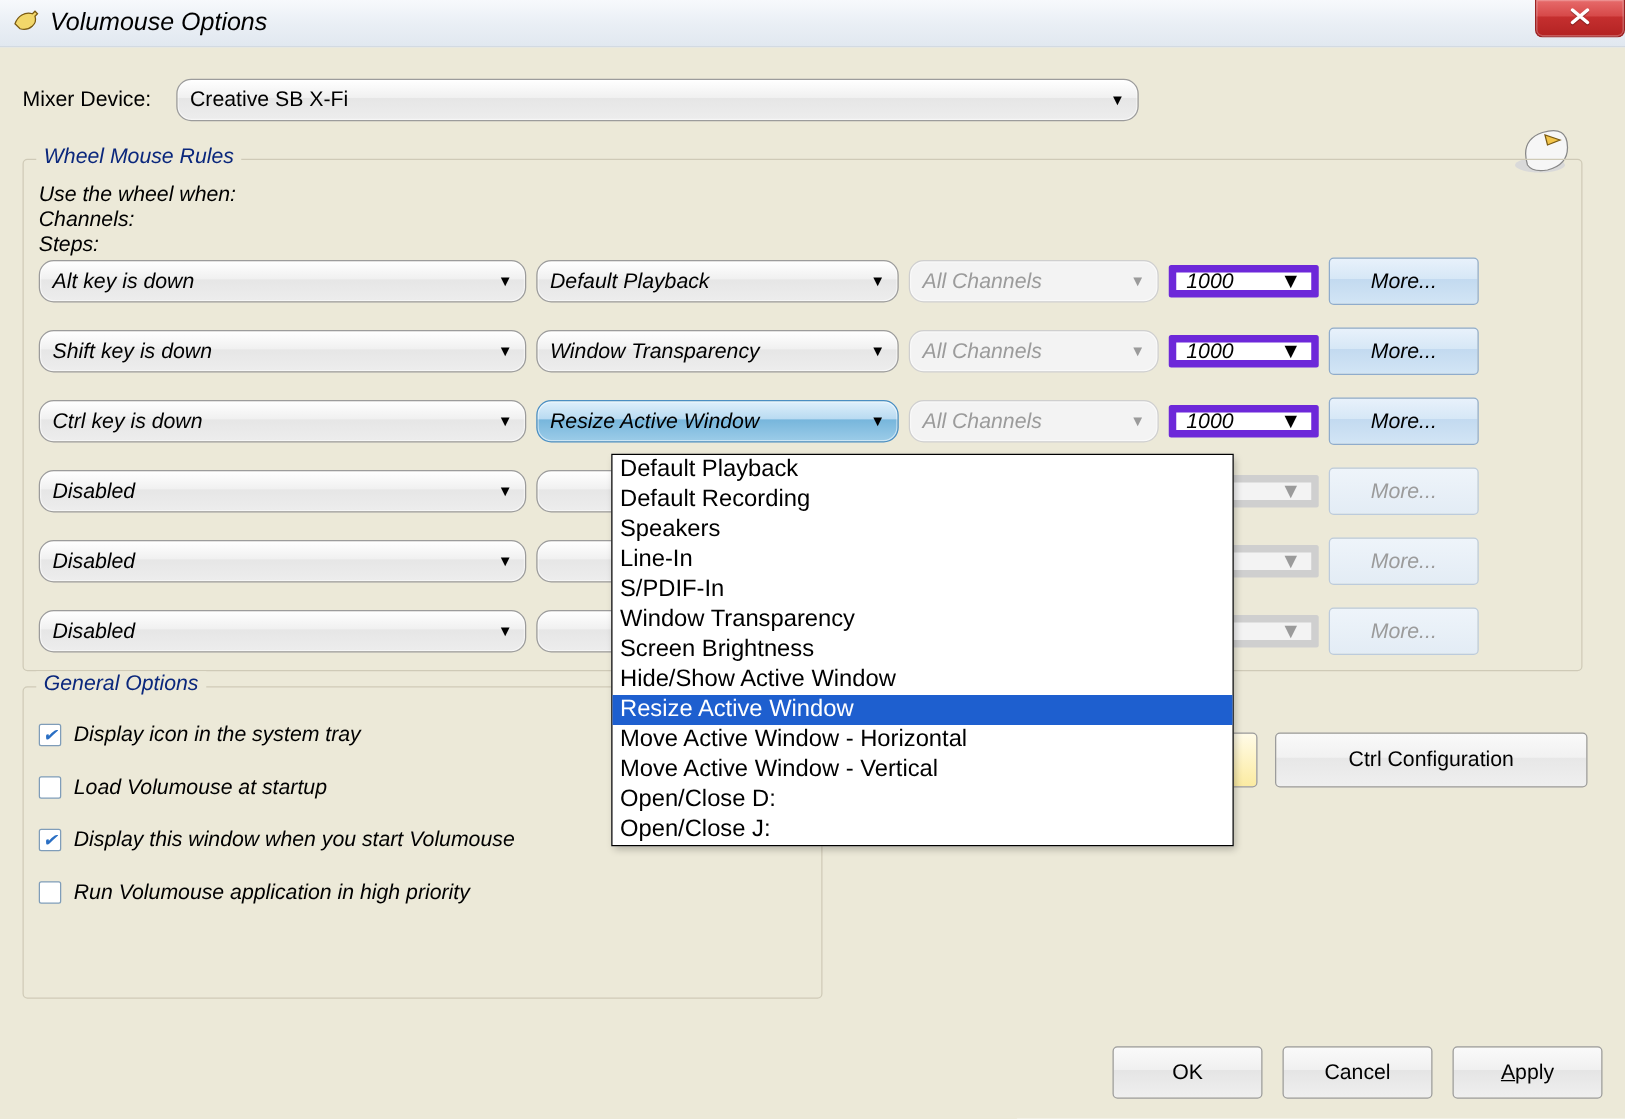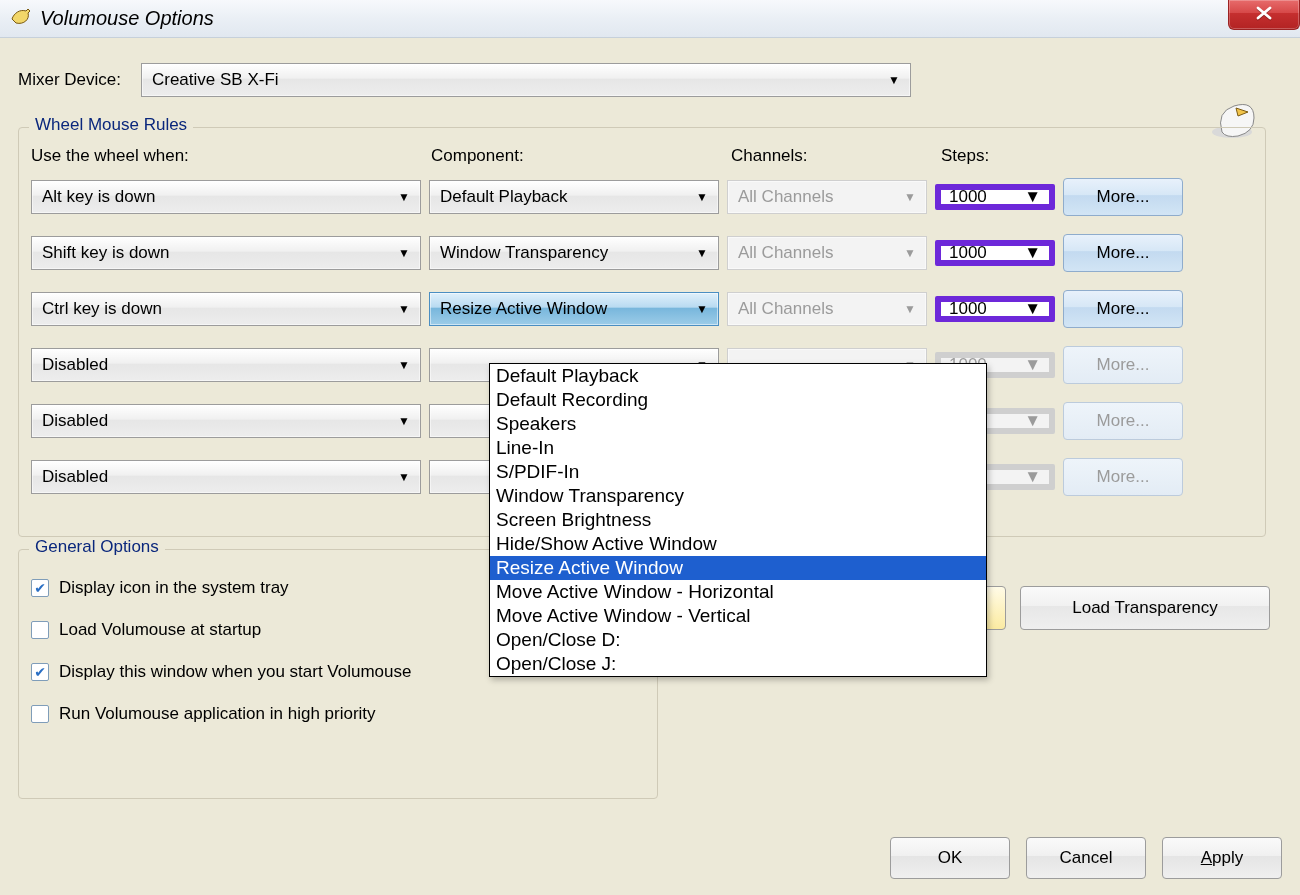--- a/index.html
+++ b/index.html
@@ -37,38 +37,38 @@
     box-shadow: 0 0 0 1px rgba(255,255,255,.25) inset;
   }
   .close-x { filter: drop-shadow(0 1px 0 rgba(0,0,0,.3)); }
   .content { background: #ece9d8; width: 100%; height: calc(895px - 38px); padding: 25px 34px 0 18px; position: relative; }
   .row-mixer { display: flex; align-items: center; gap: 20px; margin-bottom: 30px; }
   .lbl { color: #000; }
   .dropdown, .dropdown-blue {
     height: 34px;
     background: linear-gradient(to bottom,#ffffff,#f0f0f0 45%,#e6e6e6 46%,#ededed);
     border: 1px solid #9c9c9c;
-    border-radius: 0;
+    border-radius: 12px;
     display: flex; align-items: center; justify-content: space-between;
     padding: 0 10px;
     color: #000;
     box-shadow: inset 0 0 0 1px rgba(255,255,255,.5);
     gap: 32px;
   }
   .dropdown-blue {
     background: linear-gradient(to bottom,#dff0fb,#b8daf1 45%,#77b6dc 46%,#9ccce8);
     border: 1px solid #4a8ec2;
   }
   .dropdown .arrow, .dropdown-blue .arrow, .spinner .arrow, .dd-small .arrow { font-size: 12px; color: #000; }
   .mixer-dd { width: 770px; }
 
-  .groupbox { border: 1px solid #cfcab7; border-radius: 4px; padding: 18px 12px 14px 12px; position: relative; margin-bottom: 12px; }
+  .groupbox { border: 1px solid #cfcab7; border-radius: 4px; padding: 18px 12px 14px 12px; position: relative; margin-bottom: 12px; font-style: italic; }
   .groupbox-title { position: absolute; top: -13px; left: 10px; background: #ece9d8; padding: 0 6px; color: #0a277c; font-size: 17px; }
 
-  .headers { display: flex; margin-bottom: 12px; }
+  .headers { display: flex; margin-bottom: 0; flex-direction: column; }
   .col-wheel { width: 400px; }
   .col-component { width: 300px; }
   .col-channels { width: 210px; }
   .col-steps  { width: 130px; }
 
   .rule-row { display: flex; gap: 8px; margin-bottom: 18px; align-items: center; }
   .rule-row .dropdown, .rule-row .dropdown-blue { flex-shrink: 0; }
   .dd-wheel { width: 390px; }
   .dd-component { width: 290px; }
   .dd-channels { width: 200px; }
@@ -165,21 +165,20 @@
         <span>Creative SB X-Fi</span>
         <span class="arrow">▼</span>
       </div>
     </div>
 
     <div class="groupbox" style="height:410px;">
       <span class="groupbox-title">Wheel Mouse Rules</span>
 
       <div class="headers">
         <span class="col-wheel lbl">Use the wheel when:</span>
-        <span class="col-component lbl">Component:</span>
         <span class="col-channels lbl">Channels:</span>
         <span class="col-steps lbl">Steps:</span>
       </div>
 
       <div id="rules-container">
           <div class="rule-row">
             <div class="dropdown dd-wheel">
               <span>Alt key is down</span>
               <span class="arrow">▼</span>
             </div>
@@ -327,21 +326,21 @@
             <span>Run Volumouse application in high priority</span>
           </div>
         </div>
     </div>
 
     <div class="side-buttons">
       <div class="warn-btn">
           <span>Open Volume Control</span>
         </div>
       <div class="side-btn">
-          <span>Load Transparency</span>
+          <span>Ctrl Configuration</span>
         </div>
     </div>
 
     <div class="bottom-bar">
       <div class="dlg-btn">
           <span>OK</span>
         </div>
       <div class="dlg-btn">
           <span>Cancel</span>
         </div>

